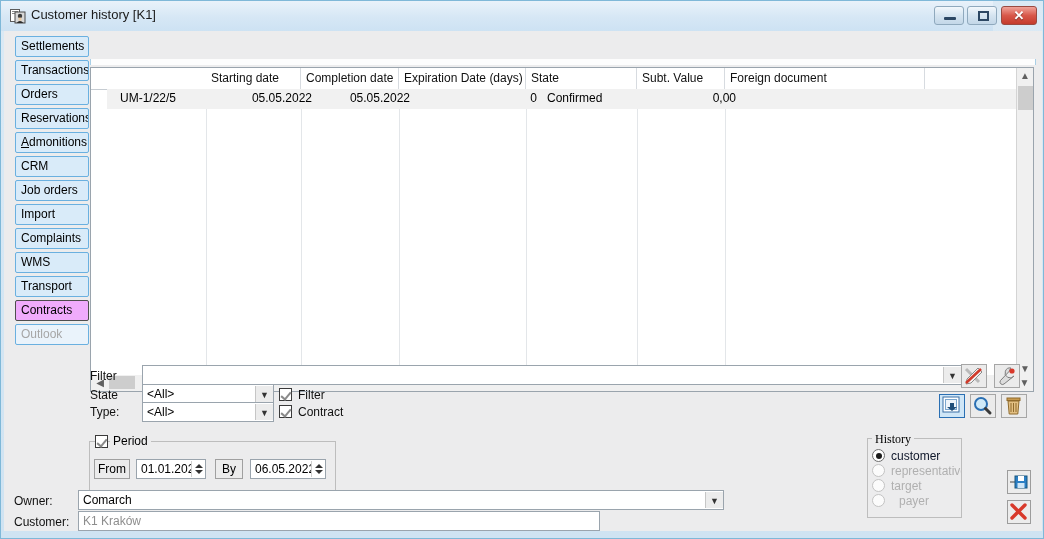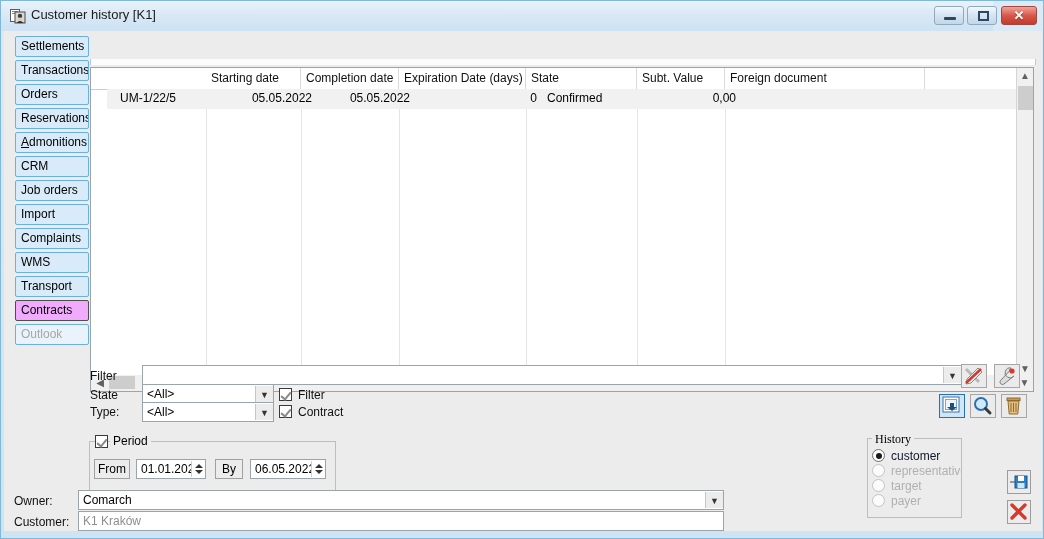--- a/index.html
+++ b/index.html
@@ -340,30 +340,30 @@
     <div class="groupbox" style="left:863px;top:407px;width:95px;height:80px;"></div>
     <div class="grouptitle" style="left:868px;top:401px;font-family:Liberation Serif, serif;">History</div>
     <div id="histclip" style="left:864px;top:415px;width:93px;height:71px;">
       <div class="radio on" style="left:4px;top:3px;"></div>
       <div class="rlbl" style="left:23px;top:3px;">customer</div>
       <div class="radio dis" style="left:4px;top:18px;"></div>
       <div class="rlbl dis" style="left:23px;top:18px;">representative</div>
       <div class="radio dis" style="left:4px;top:33px;"></div>
       <div class="rlbl dis" style="left:23px;top:33px;">target</div>
       <div class="radio dis" style="left:4px;top:48px;"></div>
-      <div class="rlbl dis" style="left:23px;top:48px;text-align:right;">payer</div>
+      <div class="rlbl dis" style="left:31px;top:48px;text-align:right;">payer</div>
     </div>
 
     <div class="lbl" style="left:10px;top:463px;">Owner:</div>
     <div class="tbox" style="left:74px;top:459px;width:646px;height:20px;">
       <span>Comarch</span>
       <span class="combo-arrow" style="right:0;">▼</span>
     </div>
     <div class="lbl" style="left:10px;top:484px;">Customer:</div>
-    <div class="tbox dis" style="left:74px;top:480px;width:646px;height:20px;">
+    <div class="tbox dis" style="left:74px;top:480px;width:522px;height:20px;">
       <span>K1 Kraków</span>
     </div>
 
     <div class="bigbtn" style="left:1003px;top:439px;">
       <svg width="22" height="22" viewBox="0 0 22 22">
         <path d="M2 11 h5" stroke="#7d7d7d" stroke-width="1.5" fill="none"></path>
         <rect x="7" y="5" width="12" height="12" fill="#2b7fc4" stroke="#19567f"></rect>
         <rect x="10" y="5" width="6" height="5" fill="#ffffff"></rect>
         <rect x="9.5" y="12" width="7" height="5" fill="#cfe6f7"></rect>
       </svg>

